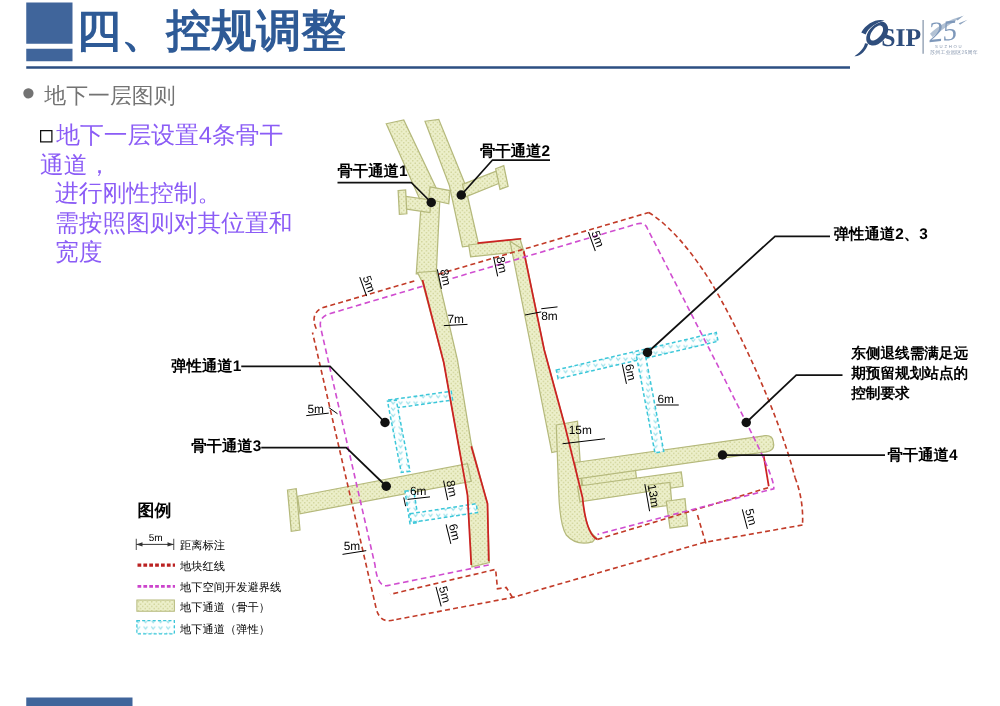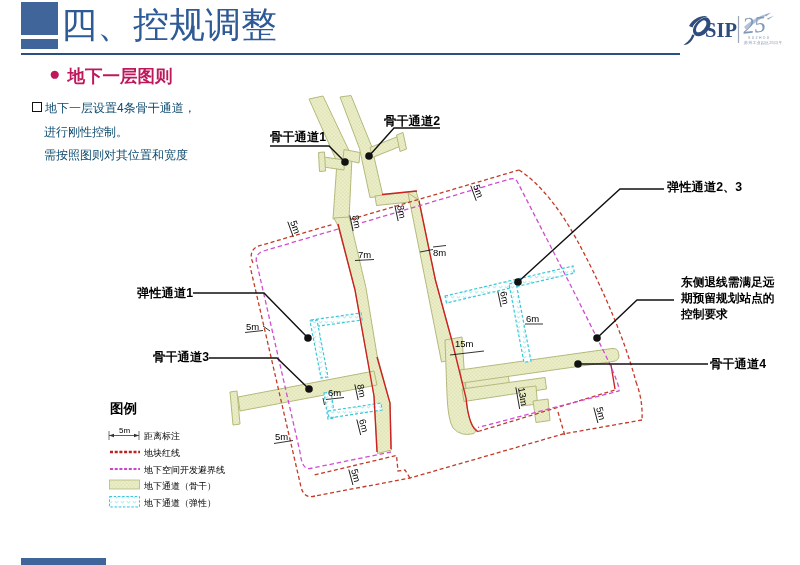--- a/index.html
+++ b/index.html
@@ -2,24 +2,24 @@
 <html><head>
 <meta charset="utf-8">
 <style>
   html,body{margin:0;padding:0;}
   body{width:800px;height:565px;position:relative;background:#ffffff;overflow:hidden;
        font-family:"Liberation Sans",sans-serif;}
   .abs{position:absolute;}
   #sq1{left:21px;top:2px;width:37px;height:33px;background:#40659b;}
   #sq2{left:21px;top:39px;width:37px;height:10px;background:#40659b;}
   #rule{left:21px;top:53px;width:659px;height:2px;background:#2c4f82;}
-  #title{left:61px;top:1px;font-size:36px;font-weight:normal;color:#2e5a96;letter-spacing:0px;}
-  #h2{left:49px;top:64px;font-size:17.5px;font-weight:bold;color:#be185d;}
+  #title{left:61px;top:1px;font-size:36px;font-weight:bold;color:#2e5a96;letter-spacing:0px;}
+  #h2{left:17px;top:64px;font-size:17.5px;font-weight:normal;color:#737373;}
   #h2 .dot{font-size:19px;margin-right:7px;position:relative;top:-2px;}
-  .para{left:32px;font-size:12px;color:#0c4a6e;line-height:23.5px;width:212px;}
+  .para{left:32px;font-size:19px;color:#8b5cf6;line-height:23.5px;width:212px;}
   .sqb{display:inline-block;width:8px;height:8px;border:1.6px solid #111;margin-right:3px;}
   #pagenum{left:777px;top:540px;font-size:11.5px;color:#222;margin-top:44px;}
   #botbar{left:21px;top:558px;width:85px;height:7px;background:#40659b;}
 </style>
 </head>
 <body>
 <div class="abs" id="sq1"></div>
 <div class="abs" id="sq2"></div>
 <div class="abs" id="rule"></div>
 <div class="abs" id="title">四、控规调整</div>

